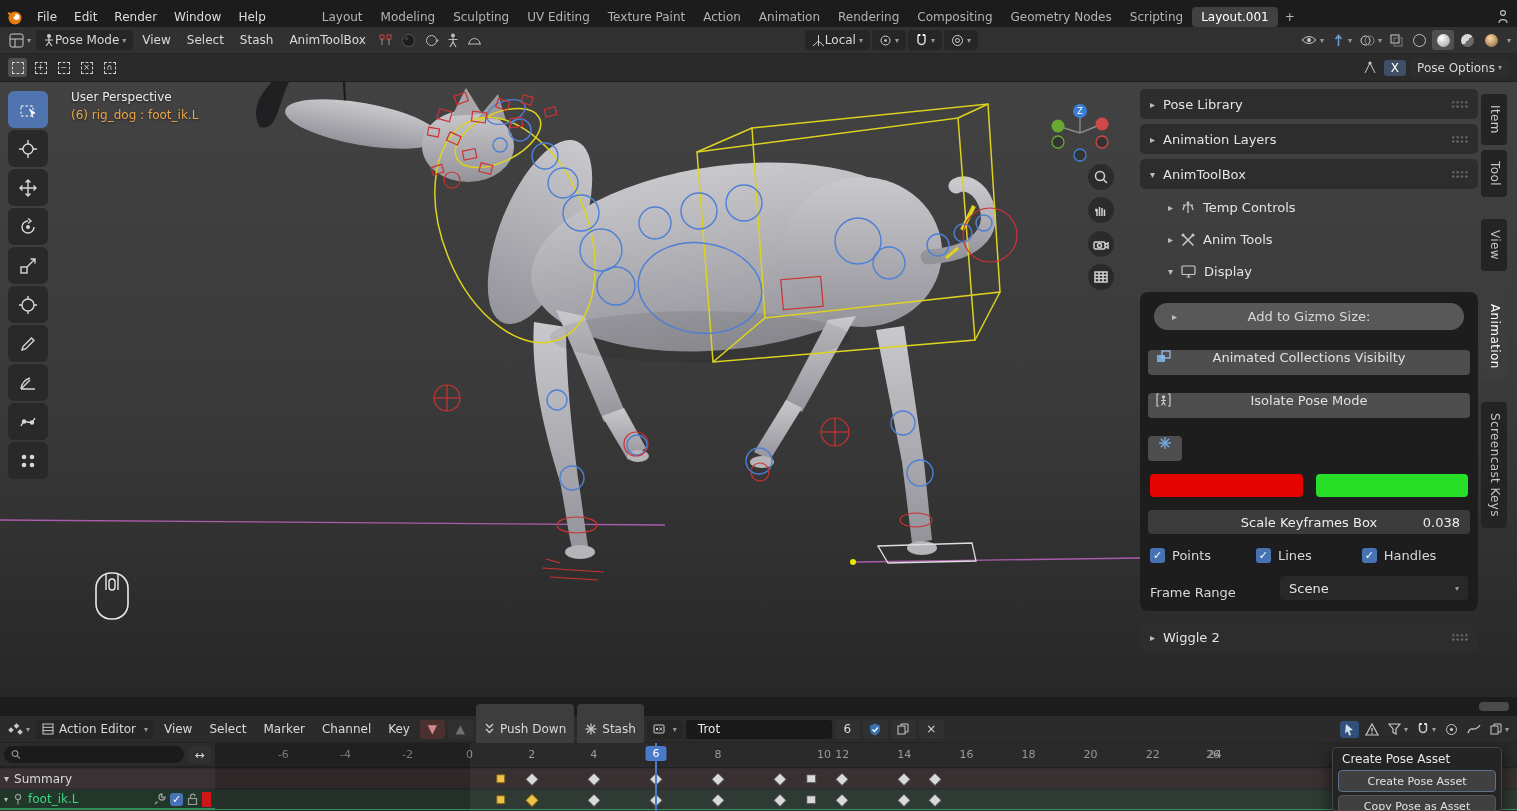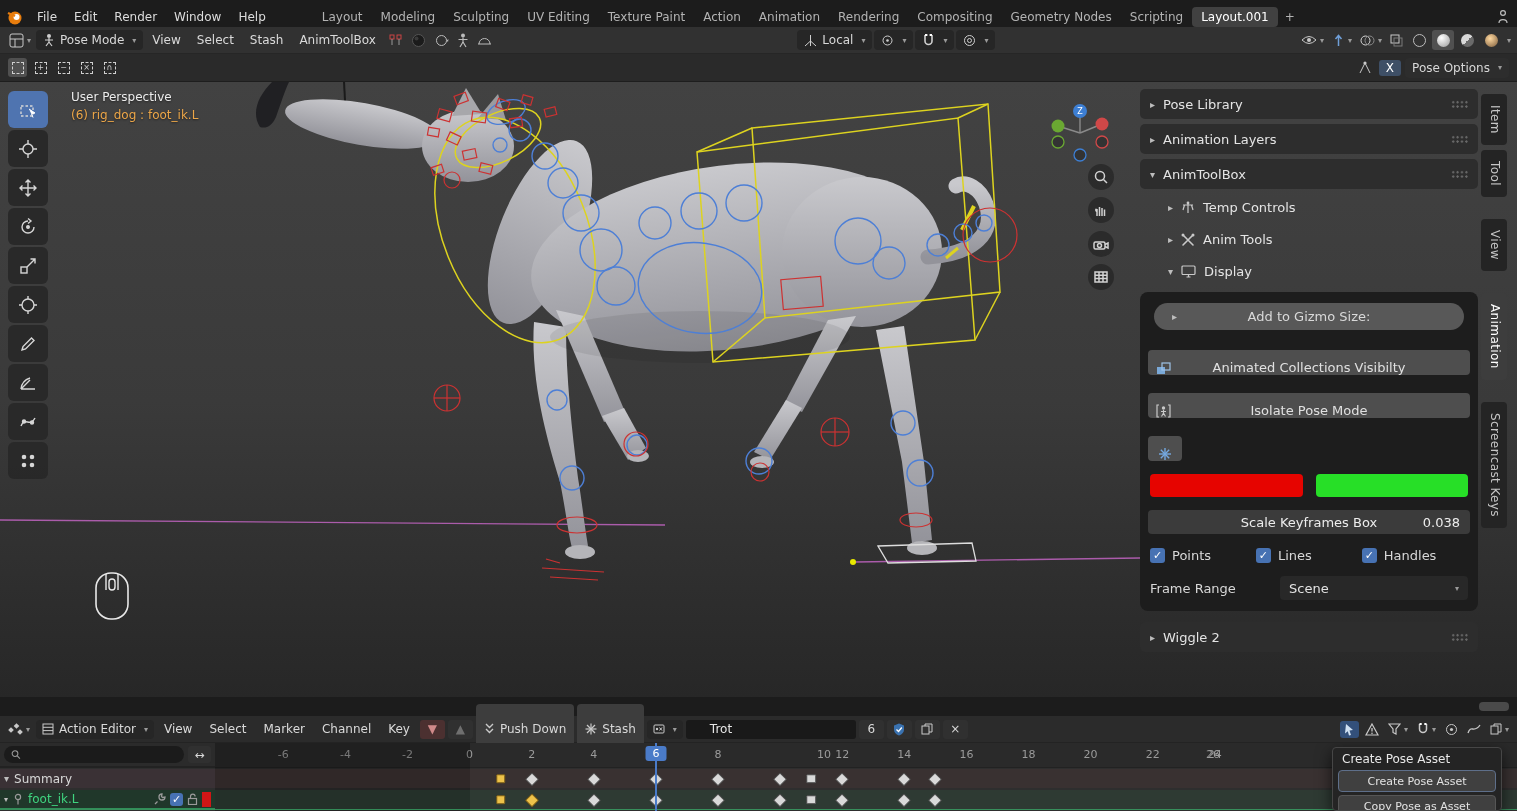--- a/index.html
+++ b/index.html
@@ -16,21 +16,21 @@
   .menu{padding:3px 8px;border-radius:3px;color:#dcdcdc;}
   .ws-wrap{display:flex;align-items:center;margin-left:38px;}
   .ws{padding:3px 9px;border-radius:4px;color:#b3b3b3;white-space:nowrap;}
   .ws.active{background:#414141;color:#fff;}
   .ws-plus{color:#b3b3b3;padding:2px 7px;}
   .tb-right{margin-left:auto;display:flex;align-items:center;}
 
   
   .vph{position:absolute;top:27px;left:0;width:100%;height:27px;background:#313131;
        display:flex;align-items:center;padding:0 6px;box-sizing:border-box;gap:2px;border-bottom:1px solid #262626;}
-  .pill{display:inline-flex;align-items:center;gap:5px;background:#262626;border-radius:4px;
+  .pill{display:inline-flex;align-items:center;background:#262626;border-radius:4px;
         padding:0 7px;height:20px;}
   .hmenu{padding:3px 7px;color:#dadada;}
   .hic{display:inline-flex;align-items:center;justify-content:center;padding:2px 3px;border-radius:3px;}
   .hic.blue{background:#33507a;}
   .sphere{width:13px;height:13px;border-radius:50%;}
   .shadebtn{display:inline-flex;align-items:center;justify-content:center;width:22px;height:20px;border-radius:3px;}
   .shadebtn.active{background:#505050;}
   .spacer{flex:1;}
 
   
@@ -61,21 +61,21 @@
   .npanel{position:absolute;left:1140px;top:7px;width:338px;display:flex;flex-direction:column;gap:5px;font-size:13px;}
   .prow{height:30px;background:#2d2d2d;border-radius:5px;display:flex;align-items:center;gap:8px;
         padding:0 10px;color:#e4e4e4;}
   .grip{width:17px;height:8px;margin-left:auto;opacity:.8;
         background-image:radial-gradient(circle,#787878 1px,transparent 1.3px);background-size:4.4px 4.4px;}
   .psub{height:27px;display:flex;align-items:center;gap:8px;padding:0 10px 0 28px;color:#e4e4e4;}
   .pbox{background:#1d1d1d;border-radius:8px;padding:11px 8px;display:flex;flex-direction:column;margin:2px 0 6px;}
   .bigbtn{height:27px;background:#585858;border-radius:14px;display:flex;align-items:center;justify-content:center;
           color:#d9d9d9;position:relative;margin:0 6px;}
   .bigbtn .chev{position:absolute;left:18px;}
-  .btn{height:25px;background:#4e4e4e;border-radius:4px;display:flex;align-items:flex-end;justify-content:center;
+  .btn{height:25px;background:#4e4e4e;border-radius:4px;display:flex;align-items:flex-start;justify-content:center;
        color:#e0e0e0;position:relative;}
   .btn .bicon{position:absolute;left:8px;display:flex;}
   .swatch{height:23px;border-radius:4px;flex:1;}
   .slider{height:24px;background:#3b3b3b;border-radius:4px;display:flex;align-items:center;justify-content:center;
           position:relative;color:#ededed;}
   .slider .val{position:absolute;right:10px;}
   .cbrow{display:flex;align-items:center;margin:0 2px;}
   .cbgrp{display:flex;align-items:center;gap:7px;width:33.3%;}
   .cb{width:15px;height:15px;background:#4772b3;border-radius:3px;color:#fff;font-size:11px;
       display:flex;align-items:center;justify-content:center;}
@@ -97,21 +97,21 @@
   .ds{position:absolute;top:716px;left:0;width:100%;height:95px;background:#2e2e2e;}
   .dsh{height:26px;background:#2b2b2b;display:flex;align-items:center;gap:3px;padding:0 5px;
        border-bottom:1px solid #232323;}
   .dspill{display:inline-flex;align-items:center;gap:5px;background:#262626;border-radius:4px;padding:0 6px;height:19px;}
   .dsbtn{display:inline-flex;align-items:center;gap:5px;background:#3d3d3d;border-radius:4px;padding:16px 8px;height:19px;}
   .sqbtn{display:inline-flex;align-items:center;justify-content:center;background:#303030;border-radius:3px;
          min-width:19px;height:19px;padding:0 3px;}
   .sqbtn.red{background:#4b3030;color:#d08a8a;}
   .sqbtn.dim{color:#6f6f6f;}
   .field{display:inline-flex;align-items:center;background:#191919;border-radius:3px;height:19px;
-         width:122px;padding:0 24px;color:#e6e6e6;}
+         width:122px;padding:0 12px;color:#e6e6e6;}
   .dsbody{position:relative;height:69px;overflow:hidden;background:#2e2e2e;}
   .ruler{position:absolute;left:0;top:0;right:0;height:24px;background:#2a2a2a;border-bottom:1px solid #222;}
   .ruler-num{position:absolute;top:5px;transform:translateX(-50%);color:#9b9b9b;font-size:11px;}
   .offrange{position:absolute;top:0;bottom:0;background:rgba(0,0,0,.22);}
   .lane{position:absolute;left:0;right:0;height:19px;}
   .lane.summary{top:26px;background:rgba(120,70,70,.16);}
   .lane.foot{top:47px;background:rgba(50,170,100,.10);border-bottom:1px solid rgba(64,214,126,.55);}
   .chcell{position:absolute;left:0;width:215px;height:19px;display:flex;align-items:center;gap:5px;
           padding:0 4px;box-sizing:border-box;z-index:10;}
   .chcell.summary{top:26px;background:#3a3135;}
@@ -656,21 +656,21 @@
           <span class="cbgrp">
               <span class="cb">✓</span>
               <span>Lines</span>
             </span>
           <span class="cbgrp">
               <span class="cb">✓</span>
               <span>Handles</span>
             </span>
         </div>
         <div style="height:13px"></div>
-        <div style="display:flex;align-items:center;gap:10px;margin:0 2px">
+        <div style="display:flex;align-items:flex-end;gap:10px;margin:0 2px">
           <span style="width:120px">Frame Range</span>
           <span class="dd">
             <span>Scene</span>
               <span class="car">▾</span>
           </span>
         </div>
       </div>
 
       <div class="prow">
         <span class="chev">▸</span>

